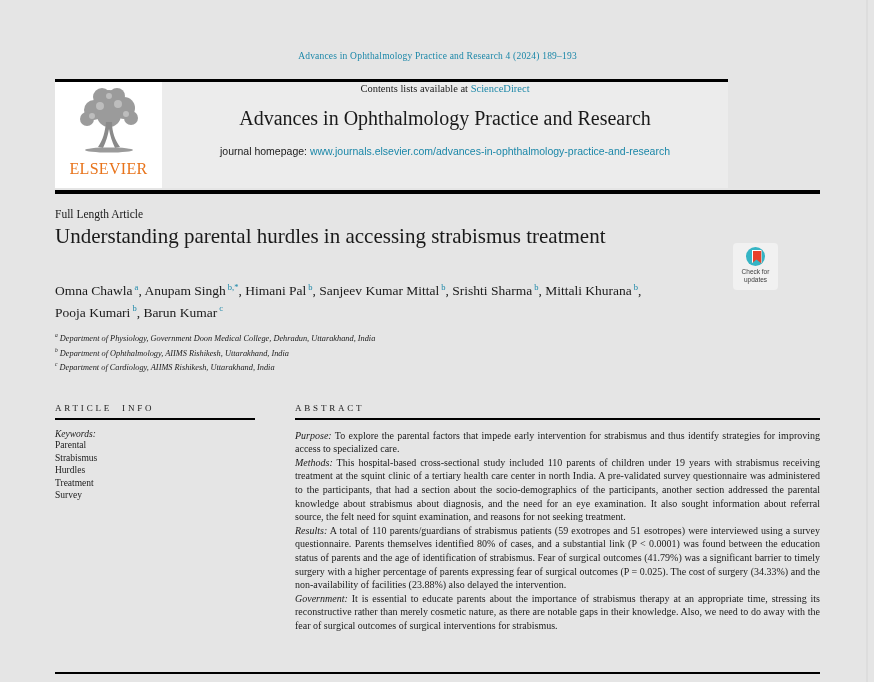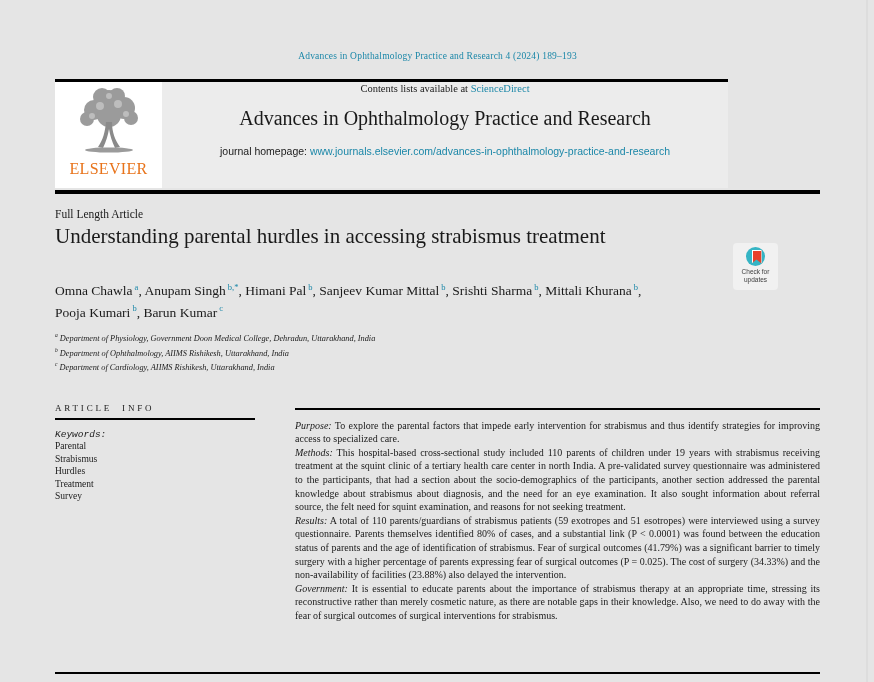--- a/index.html
+++ b/index.html
@@ -68,21 +68,21 @@
   .author sup { color:#1b87a8; font-size:8.5px; margin-left:2px; }
   .affils { position:absolute; left:55px; top:331px; font-style:italic; font-size:8.3px; line-height:1.55; }
   .affil sup { font-size:5.5px; }
 
   
   .artinfo { position:absolute; left:55px; top:403px; width:200px; }
   .abstract { position:absolute; left:295px; top:403px; width:525px; }
   .col-heading { font-size:9px; letter-spacing:2.8px; word-spacing:5px; }
   .col-rule { height:2px; background:#000; margin-top:5px; }
   .abstract .col-rule { height:1.7px; }
-  .keywords-label { font-style:italic; font-size:9.5px; margin-top:9px;font-family:Liberation Mono, monospace; }
+  .keywords-label { font-style:italic; font-size:9.5px; margin-top:9px; }
   .keyword { font-size:9.5px; line-height:12.6px; }
   .abs-par { margin:0; font-size:10px; line-height:13.6px; text-align:justify; }
   .abs-par.first { margin-top:9px; }
   .abs-label { font-style:italic; }
 </style>
 </head>
 <body>
 
 <div class="page">
 
@@ -166,20 +166,21 @@
     <div class="col-rule"></div>
     <div class="keywords-label">Keywords:</div>
     <div class="keyword">Parental</div>
     <div class="keyword">Strabismus</div>
     <div class="keyword">Hurdles</div>
     <div class="keyword">Treatment</div>
     <div class="keyword">Survey</div>
   </div>
 
   <div class="abstract">
+    <div class="col-heading">ABSTRACT</div>
     <div class="col-rule"></div>
     <p class="abs-par first"><span class="abs-label">Purpose:</span>
       <span>To explore the parental factors that impede early intervention for strabismus and thus identify strategies for improving access to specialized care.</span></p>
     <p class="abs-par"><span class="abs-label">Methods:</span>
       <span>This hospital-based cross-sectional study included 110 parents of children under 19 years with strabismus receiving treatment at the squint clinic of a tertiary health care center in north India. A pre-validated survey questionnaire was administered to the participants, that had a section about the socio-demographics of the participants, another section addressed the parental knowledge about strabismus about diagnosis, and the need for an eye examination. It also sought information about referral source, the felt need for squint examination, and reasons for not seeking treatment.</span></p>
     <p class="abs-par"><span class="abs-label">Results:</span>
       <span>A total of 110 parents/guardians of strabismus patients (59 exotropes and 51 esotropes) were interviewed using a survey questionnaire. Parents themselves identified 80% of cases, and a substantial link (P &lt; 0.0001) was found between the education status of parents and the age of identification of strabismus. Fear of surgical outcomes (41.79%) was a significant barrier to timely surgery with a higher percentage of parents expressing fear of surgical outcomes (P = 0.025). The cost of surgery (34.33%) and the non-availability of facilities (23.88%) also delayed the intervention.</span></p>
     <p class="abs-par"><span class="abs-label">Government:</span>
       <span>It is essential to educate parents about the importance of strabismus therapy at an appropriate time, stressing its reconstructive rather than merely cosmetic nature, as there are notable gaps in their knowledge. Also, we need to do away with the fear of surgical outcomes of surgical interventions for strabismus.</span></p>
   </div>

